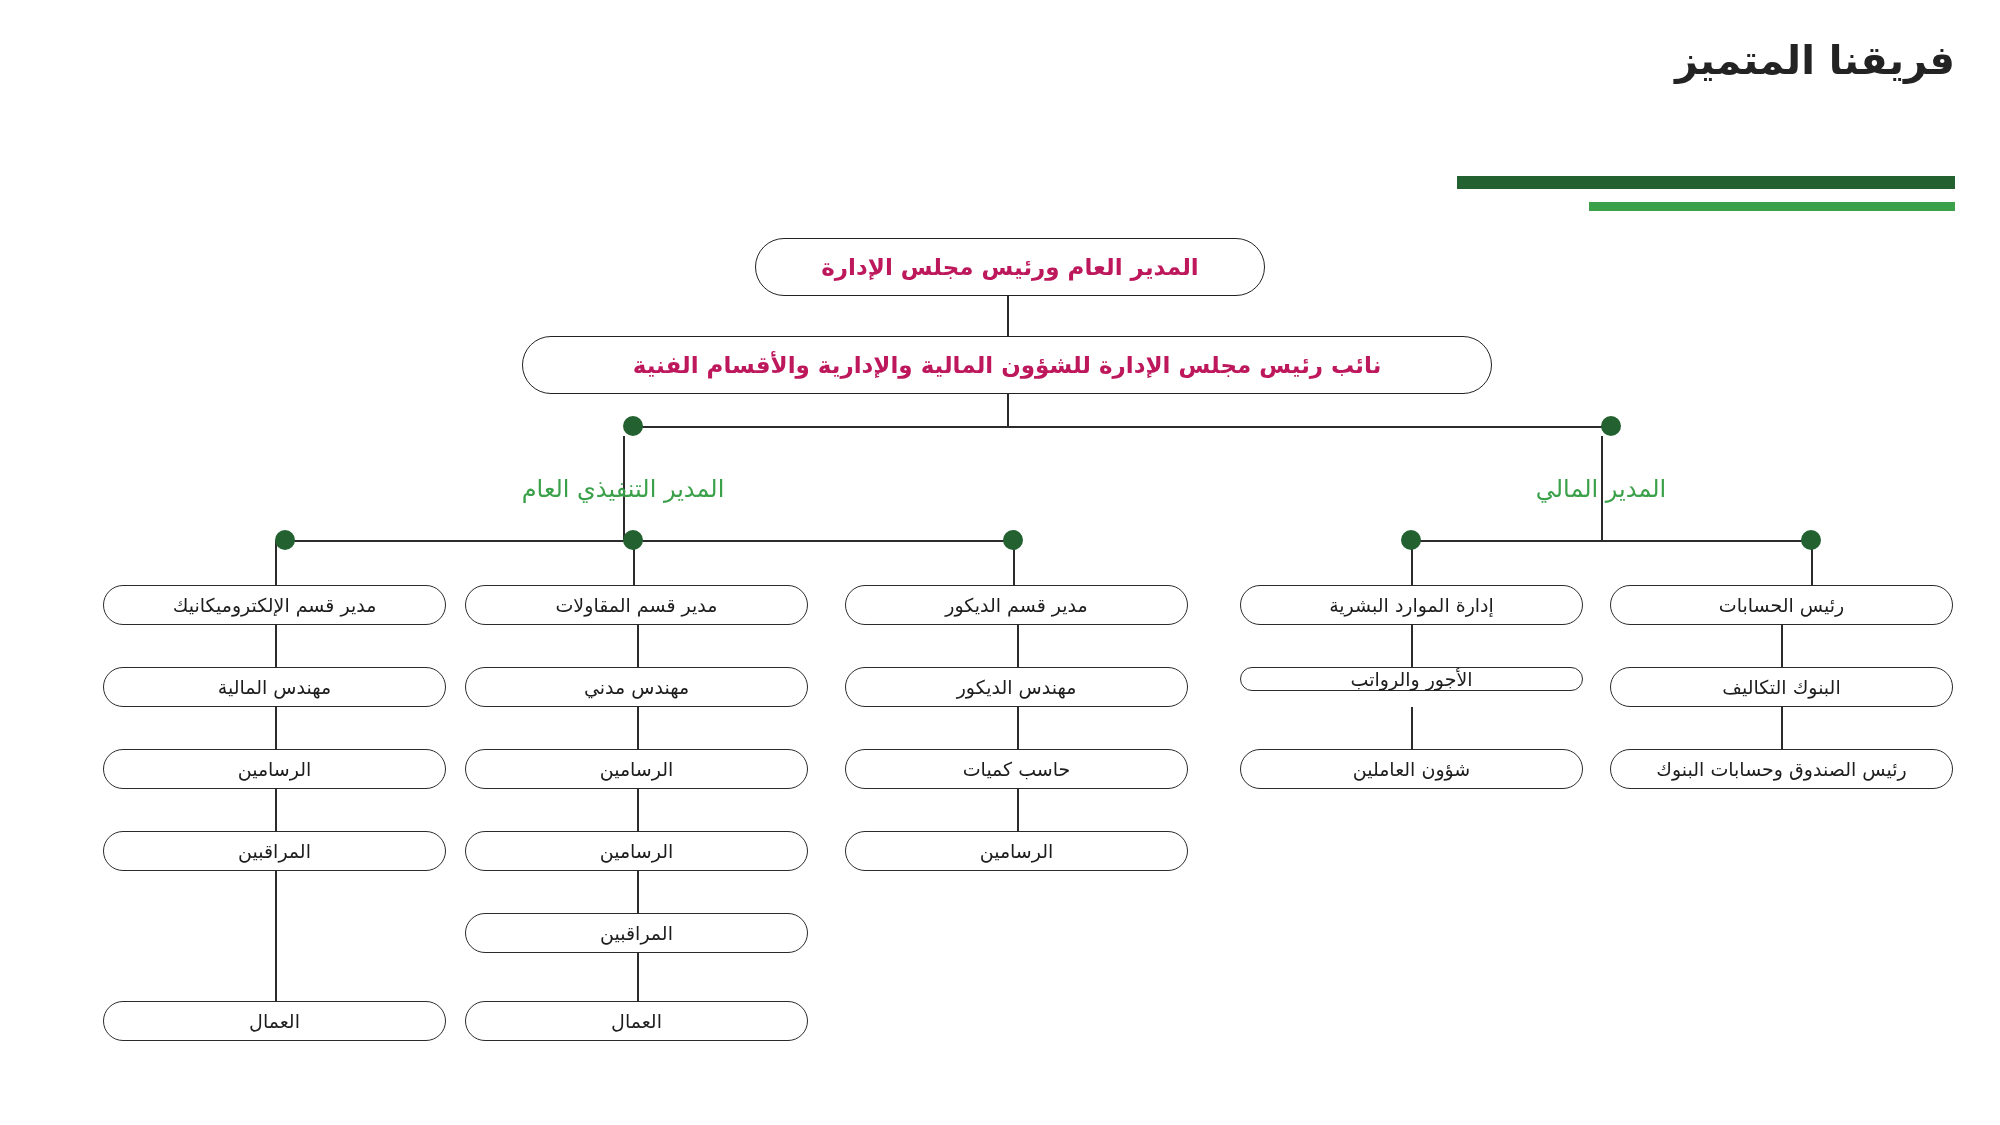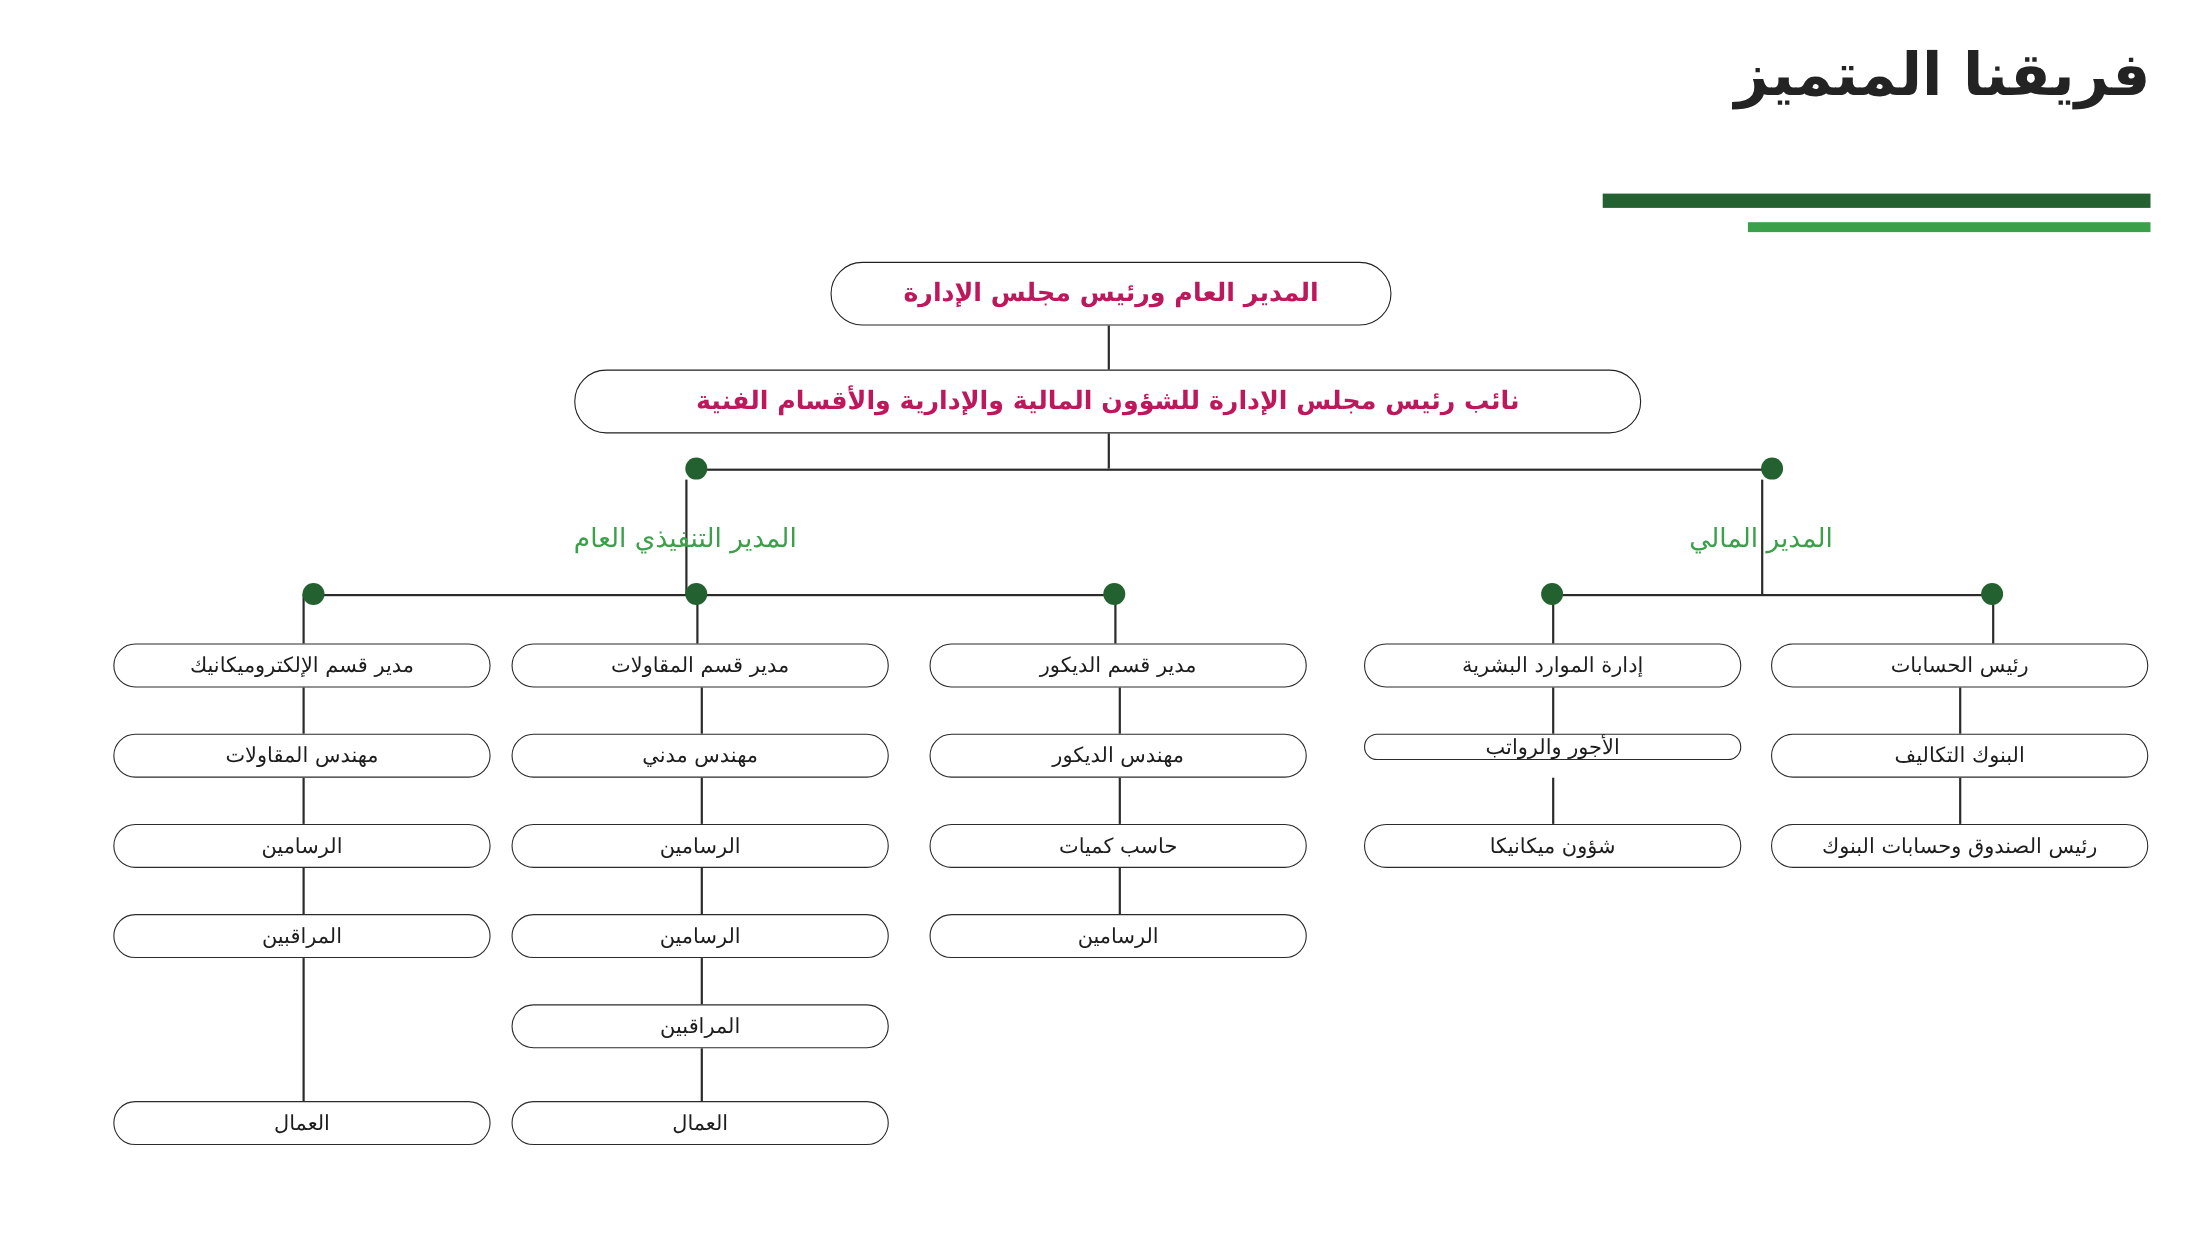--- a/index.html
+++ b/index.html
@@ -19,21 +19,21 @@
 
   
   #title-block {
     position: absolute;
     top: 38px;
     right: 45px;
     text-align: right;
     width: 700px;
   }
   #page-title {
-    font-size: 54px;
+    font-size: 40px;
     font-weight: bold;
     color: #232323;
     line-height: 1.12;
     letter-spacing: 0px;
     margin: 0;
     padding: 0 0 0 0;
     direction: rtl;
   }
   #rule-dark {
     position: absolute;
@@ -150,21 +150,21 @@
 <div class="hline" style="left:1411px; top:540px; width:400px;"></div>
 <div class="dot" style="left:1401px; top:530px;"></div>
 <div class="dot" style="left:1801px; top:530px;"></div>
 
 <div class="vline" style="left:1411px; top:540px; height:45px;"></div>
 <div class="vline" style="left:1811px; top:540px; height:45px;"></div>
 
 <div class="pill" style="left:103px; top:585px; width:343px; height:40px;">مدير قسم الإلكتروميكانيك</div>
 <div class="vline" style="left:275px; top:625px; height:42px;"></div>
 
-<div class="pill" style="left:103px; top:667px; width:343px; height:40px;">مهندس المقاولات</div>
+<div class="pill" style="left:103px; top:667px; width:343px; height:40px;">مهندس المالية</div>
 <div class="vline" style="left:275px; top:707px; height:42px;"></div>
 
 <div class="pill" style="left:103px; top:749px; width:343px; height:40px;">الرسامين</div>
 <div class="vline" style="left:275px; top:789px; height:42px;"></div>
 
 <div class="pill" style="left:103px; top:831px; width:343px; height:40px;">المراقبين</div>
 <div class="vline" style="left:275px; top:871px; height:130px;"></div>
 
 <div class="pill" style="left:103px; top:1001px; width:343px; height:40px;">العمال</div>
 
@@ -195,21 +195,21 @@
 <div class="vline" style="left:1017px; top:789px; height:42px;"></div>
 
 <div class="pill" style="left:845px; top:831px; width:343px; height:40px;">الرسامين</div>
 
 <div class="pill" style="left:1240px; top:585px; width:343px; height:40px;">إدارة الموارد البشرية</div>
 <div class="vline" style="left:1411px; top:625px; height:42px;"></div>
 
 <div class="pill" style="left:1240px; top:667px; width:343px; height:24px;">الأجور والرواتب</div>
 <div class="vline" style="left:1411px; top:707px; height:42px;"></div>
 
-<div class="pill" style="left:1240px; top:749px; width:343px; height:40px;">شؤون ميكانيكا</div>
+<div class="pill" style="left:1240px; top:749px; width:343px; height:40px;">شؤون العاملين</div>
 
 <div class="pill" style="left:1610px; top:585px; width:343px; height:40px;">رئيس الحسابات</div>
 <div class="vline" style="left:1781px; top:625px; height:42px;"></div>
 
 <div class="pill" style="left:1610px; top:667px; width:343px; height:40px;">البنوك التكاليف</div>
 <div class="vline" style="left:1781px; top:707px; height:42px;"></div>
 
 <div class="pill" style="left:1610px; top:749px; width:343px; height:40px;">رئيس الصندوق وحسابات البنوك</div>
 
 </body></html>

